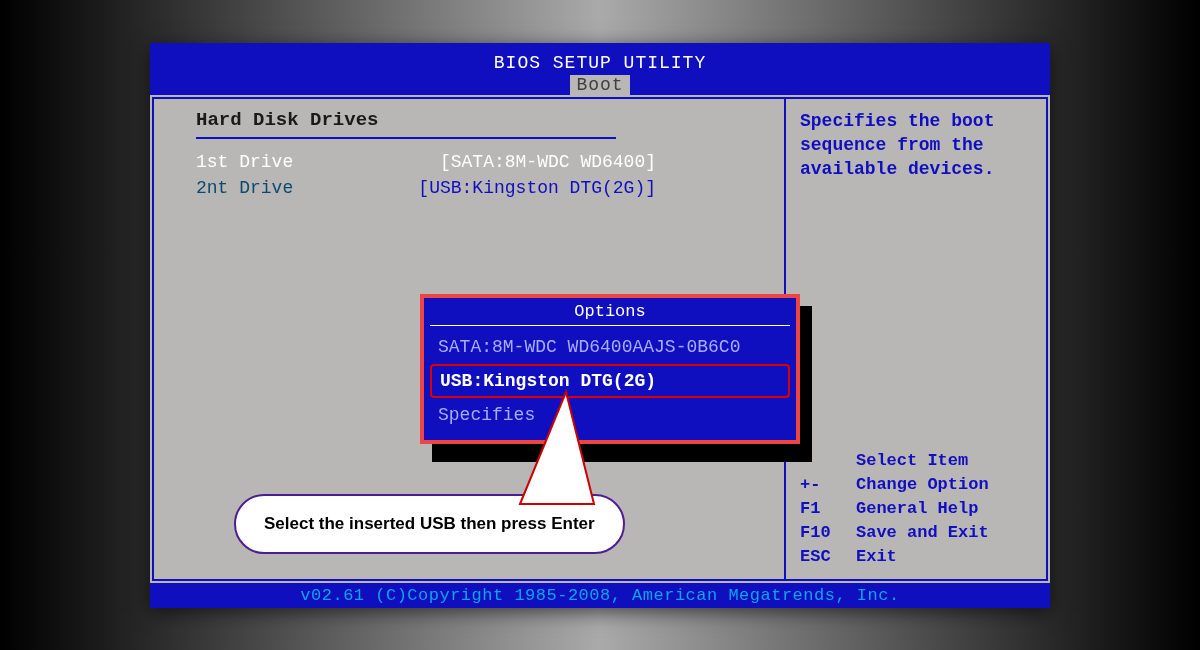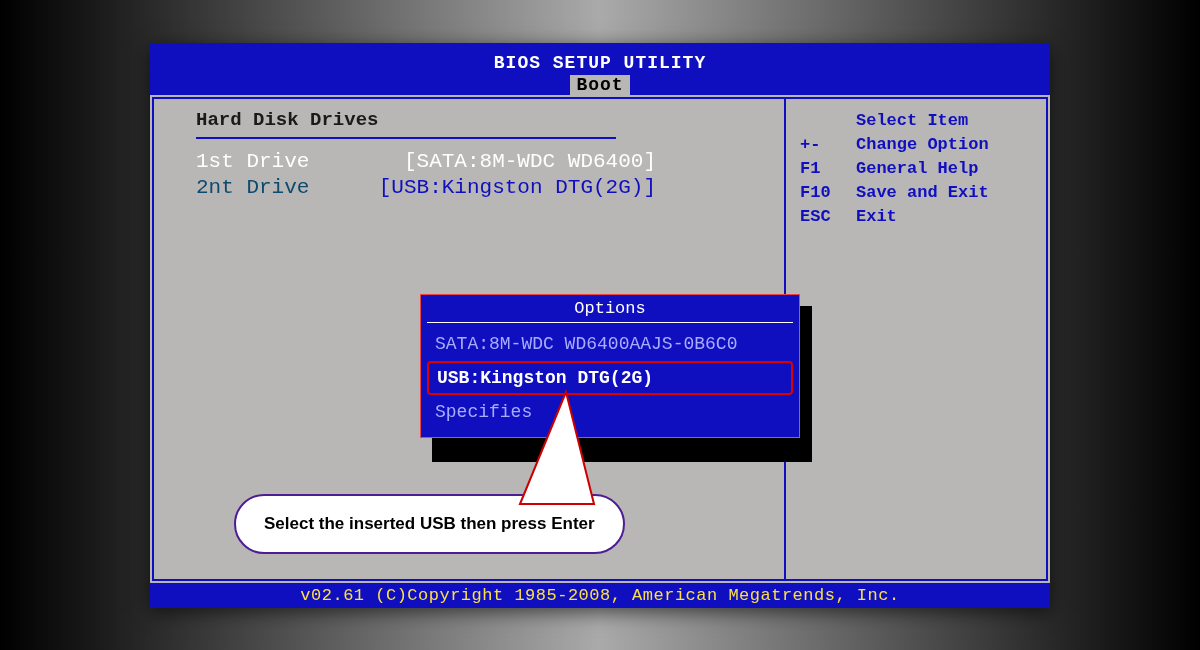--- a/index.html
+++ b/index.html
@@ -21,28 +21,28 @@
     position: relative;
   }
   .titlebar {
     background: #0f0fc0;
     color: #fff;
     height: 52px;
     display: flex;
     flex-direction: column;
     align-items: center;
     justify-content: flex-end;
-    font-weight: bold;
+    font-weight: normal;
     font-size: 18px;
     letter-spacing: 1px;
   }
   .titlebar .title { padding-top: 4px; }
   .titlebar .tab {
     background: #b9b6b6;
-    color: #000000;
+    color: #404040;
     padding: 0 6px;
     font-size: 18px;
     line-height: 20px;
     margin-top: 2px;
   }
   .body-area {
     flex: 1;
     border: 2px solid #0f0fc0;
     margin: 2px;
     display: flex;
@@ -67,21 +67,21 @@
     font-weight: bold;
     font-size: 19px;
     padding-bottom: 6px;
     border-bottom: 2px solid #0f0fc0;
     margin-bottom: 10px;
     width: 420px;
   }
   .drive-row {
     display: flex;
     justify-content: space-between;
-    font-size: 21px;
+    font-size: 18px;
     line-height: 26px;
     width: 460px;
     gap: 23px;
   }
   .drive-row.selected .drive-label,
   .drive-row.selected .drive-value { color: #fff; }
   .drive-row .drive-label { color: #0c4a6e; }
   .drive-row .drive-value { color: #0f0fc0; text-align: right; }
   .popup-wrap {
     position: absolute;
@@ -93,21 +93,21 @@
     left: 12px;
     top: 12px;
     width: 380px;
     height: 156px;
     background: #000;
   }
   .popup {
     position: relative;
     width: 380px;
     background: #0f0fc0;
-    border: 1px solid #ef4444;
+    border: 4px solid #ef4444;
     padding: 4px 6px 10px;
     color: #9aa0ff;
     font-size: 18px;
   }
   .popup-title {
     text-align: center;
     color: #fff;
     font-size: 17px;
     margin-bottom: 4px;
   }
@@ -133,21 +133,21 @@
   .key-help {
     color: #0f0fc0;
     font-size: 17px;
     line-height: 24px;
     font-weight: bold;
   }
   .key-help .row { display: flex; }
   .key-help .key { width: 56px; }
   .footer {
     background: #0f0fc0;
-    color: #fde047;
+    color: #0ea5e9;
     text-align: center;
     font-size: 17px;
     padding: 3px 0;
     letter-spacing: 0.5px;
   }
   
   .callout {
     position: absolute;
     left: 52px;
     top: 395px;
@@ -210,20 +210,21 @@
         <svg class="callout-tail" width="120" height="120">
           <polygon points="6,116 52,4 80,116" fill="#fff" stroke="#c00" stroke-width="2"></polygon>
           <polygon points="12,112 52,12 74,112" fill="#fff"></polygon>
         </svg>
         <div class="callout-bubble">Select the inserted USB then press Enter</div>
       </div>
 
     </div>
 
     <div class="right-pane">
+      <div class="help-text">Specifies the boot sequence from the available devices.</div>
       <div class="key-help">
         <div class="row">
             <span class="key"></span>
           </div>
         <div class="row">
             <span class="key"></span>
             <span>Select Item</span>
           </div>
         <div class="row">
             <span class="key">+-</span>

